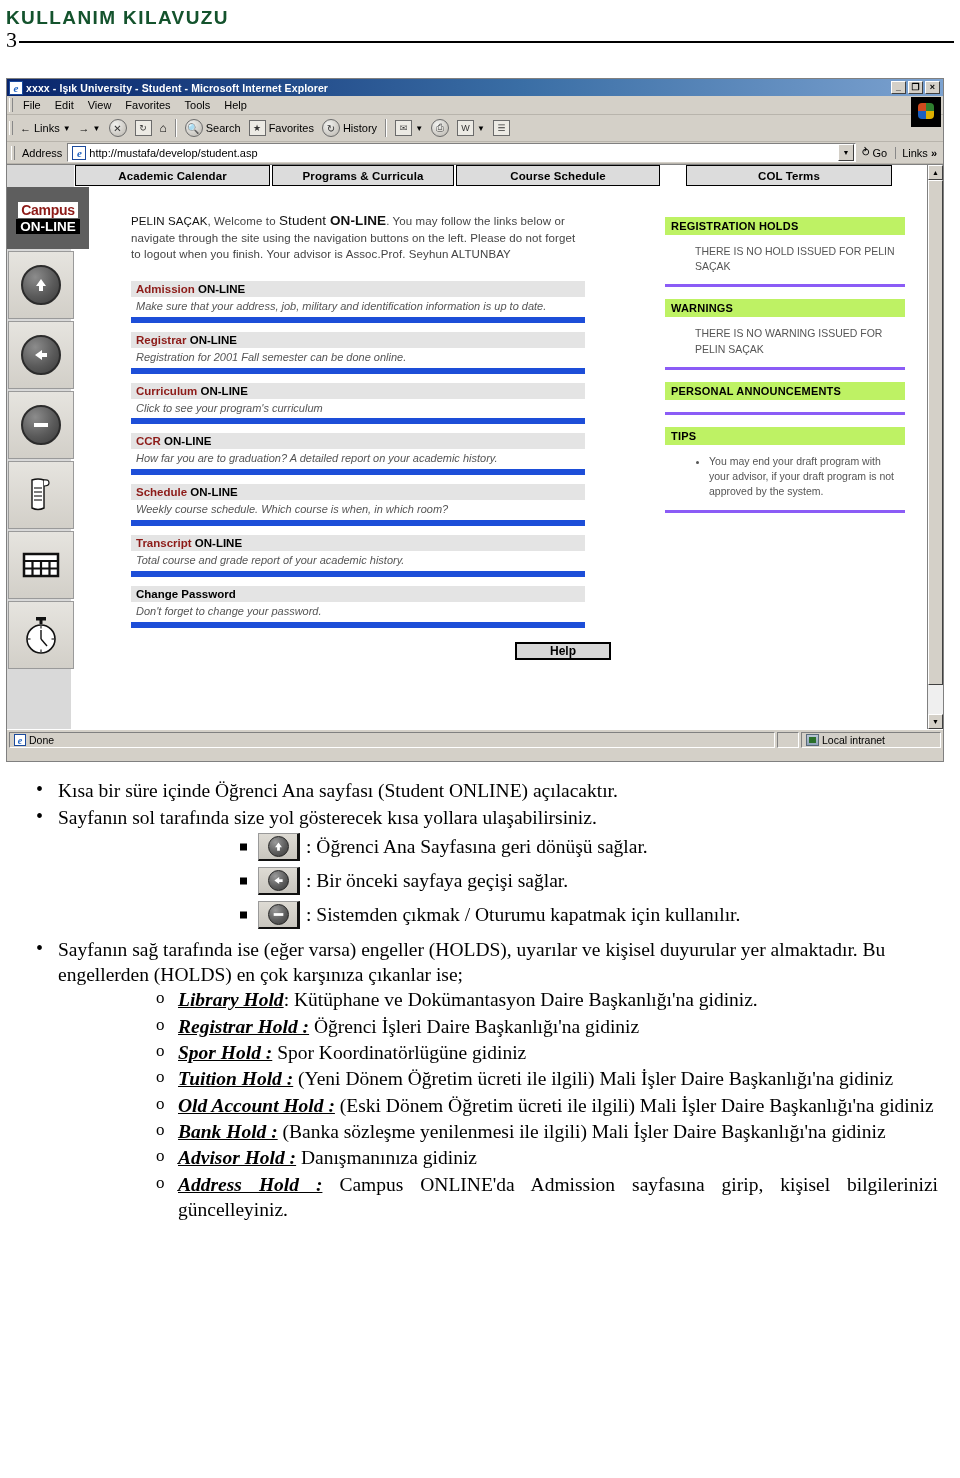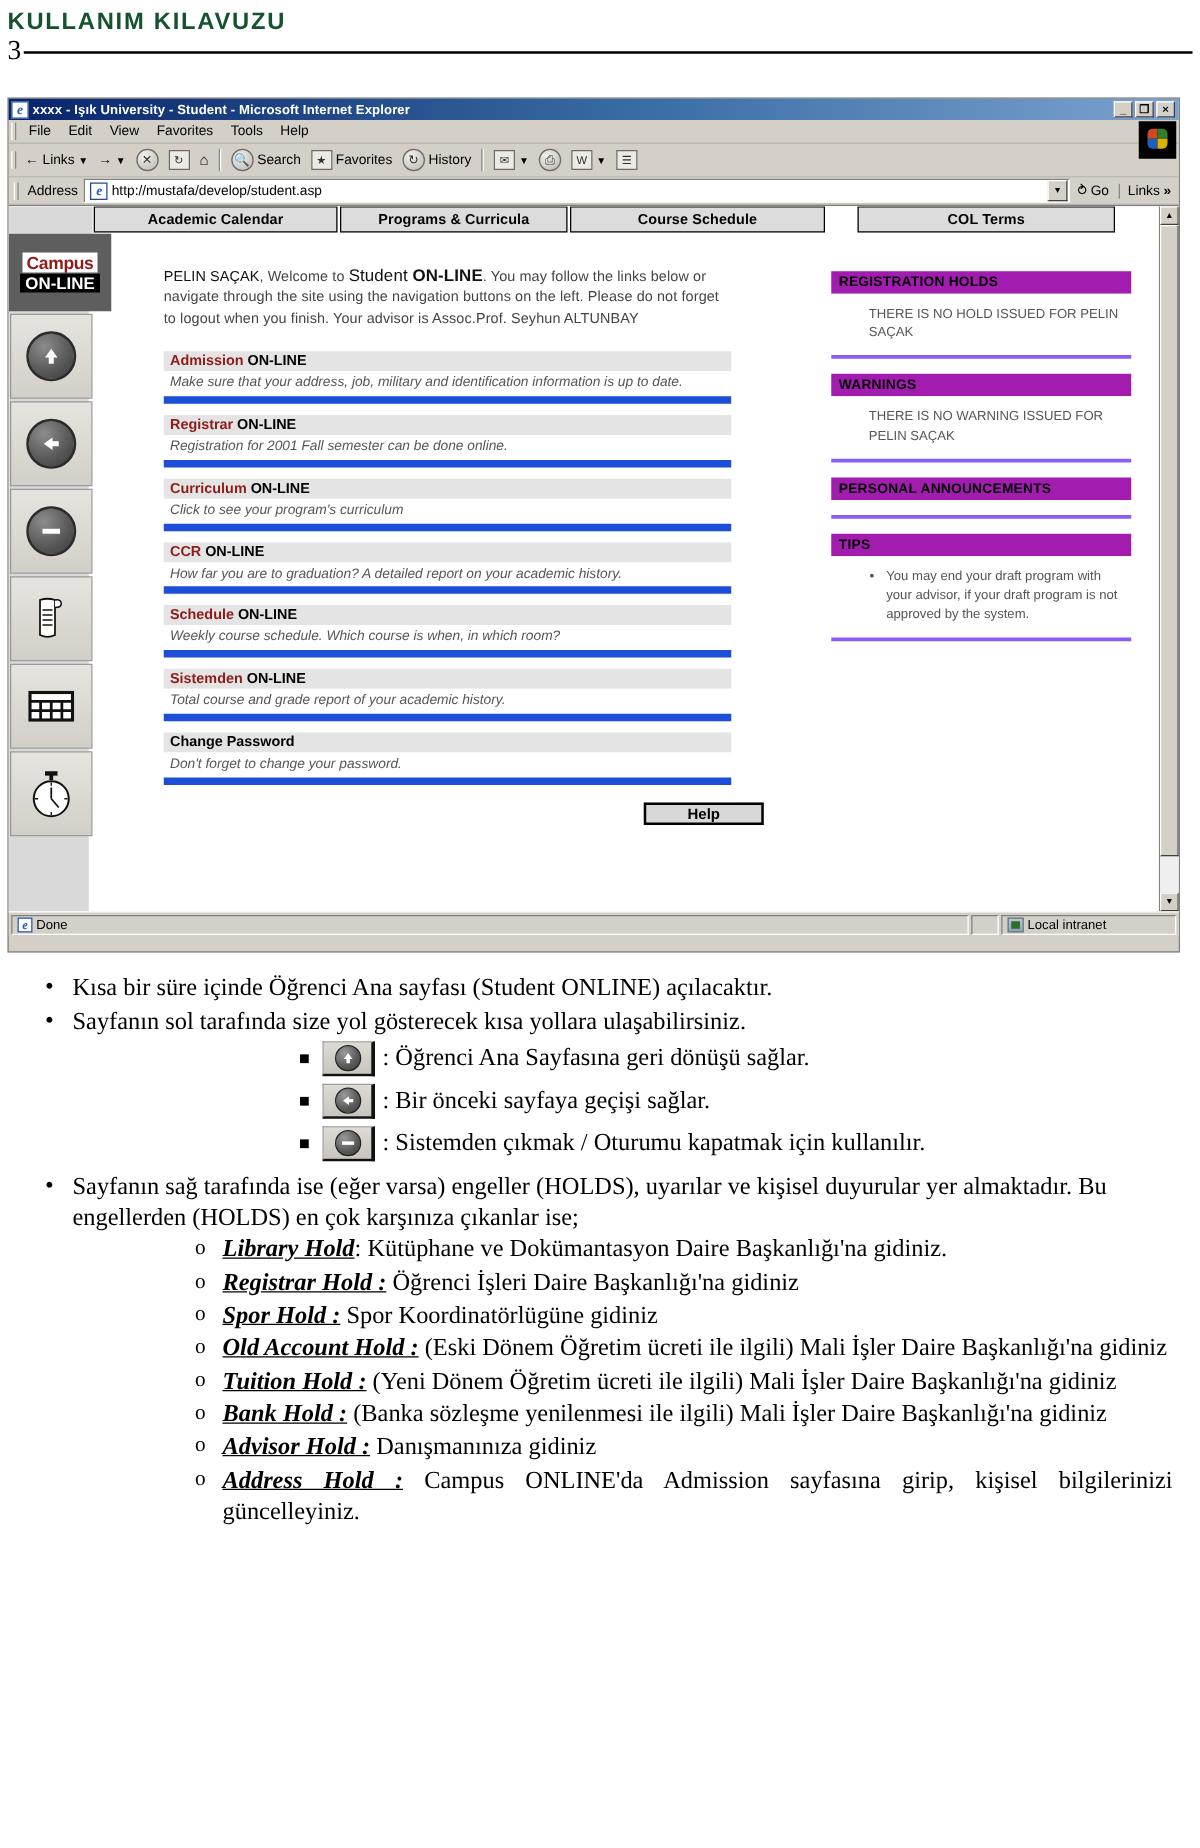--- a/index.html
+++ b/index.html
@@ -306,21 +306,21 @@
     font-family:"Liberation Sans",sans-serif;
   }
 
   
   .rightcol {
     position:absolute; right:22px; top:52px; width: 240px;
     font-family:"Liberation Sans", sans-serif;
   }
   .panel { margin-bottom: 12px; }
   .phead {
-    background:#a21caf;
+    background:#bef264;
     font-size: 11px; font-weight: bold; letter-spacing:0.2px;
     padding: 3px 6px;
     color:#000;
   }
   .pbody {
     background:#fff;
     border-bottom:3px solid #8b5cf6;
     font-size: 10.5px; color:#555;
     padding: 9px 6px 10px 30px;
     line-height:1.45;
@@ -659,21 +659,21 @@
           </div>
           <div class="lrow">
             <div class="lhead"><span class="red">CCR</span><span> ON-LINE</span></div>
             <div class="lbody">How far you are to graduation? A detailed report on your academic history.</div>
           </div>
           <div class="lrow">
             <div class="lhead"><span class="red">Schedule</span><span> ON-LINE</span></div>
             <div class="lbody">Weekly course schedule. Which course is when, in which room?</div>
           </div>
           <div class="lrow">
-            <div class="lhead"><span class="red">Sistemden</span><span> ON-LINE</span></div>
+            <div class="lhead"><span class="red">Transcript</span><span> ON-LINE</span></div>
             <div class="lbody">Total course and grade report of your academic history.</div>
           </div>
           <div class="lrow">
             <div class="lhead"><span class="red"></span><span>Change Password</span></div>
             <div class="lbody">Don't forget to change your password.</div>
           </div>
         </div>
 
         <div class="helprow">
           <div class="helpbtn">Help</div>
@@ -763,21 +763,21 @@
           <span class="l2txt">: Sistemden  çıkmak / Oturumu kapatmak için kullanılır.</span>
         </li>
       </ul>
     </li>
     <li style="margin-top:8px">
       <span>Sayfanın sağ tarafında ise (eğer varsa) engeller (HOLDS), uyarılar ve kişisel duyurular yer almaktadır. Bu engellerden (HOLDS) en çok karşınıza çıkanlar ise;</span>
       <ul class="l3">
         <li class="nojust"><span class="holdlbl">Library Hold</span><span>: </span><span>Kütüphane ve Dokümantasyon Daire Başkanlığı'na gidiniz.</span></li>
         <li class="nojust"><span class="holdlbl">Registrar Hold :</span><span> </span><span>Öğrenci İşleri Daire Başkanlığı'na gidiniz</span></li>
         <li class="nojust"><span class="holdlbl">Spor Hold :</span><span> </span><span>Spor Koordinatörlügüne gidiniz</span></li>
+        <li class="just"><span class="holdlbl">Tuition  Hold  :</span><span> </span><span>(Yeni Dönem Öğretim ücreti ile ilgili) Mali İşler Daire Başkanlığı'na gidiniz</span></li>
         <li class="just"><span class="holdlbl">Old Account Hold :</span><span> </span><span>(Eski Dönem Öğretim ücreti ile ilgili) Mali İşler Daire Başkanlığı'na gidiniz</span></li>
-        <li class="just"><span class="holdlbl">Tuition  Hold  :</span><span> </span><span>(Yeni Dönem Öğretim ücreti ile ilgili) Mali İşler Daire Başkanlığı'na gidiniz</span></li>
         <li class="just"><span class="holdlbl">Bank  Hold  :</span><span> </span><span>(Banka sözleşme yenilenmesi ile ilgili) Mali İşler Daire Başkanlığı'na gidiniz</span></li>
         <li class="nojust"><span class="holdlbl">Advisor Hold :</span><span> </span><span>Danışmanınıza gidiniz</span></li>
         <li class="just"><span class="holdlbl">Address  Hold  :</span><span> </span><span>Campus ONLINE'da Admission sayfasına girip, kişisel bilgilerinizi güncelleyiniz.</span></li>
       </ul>
     </li>
   </ul>
 </div>
 
 </body></html>

